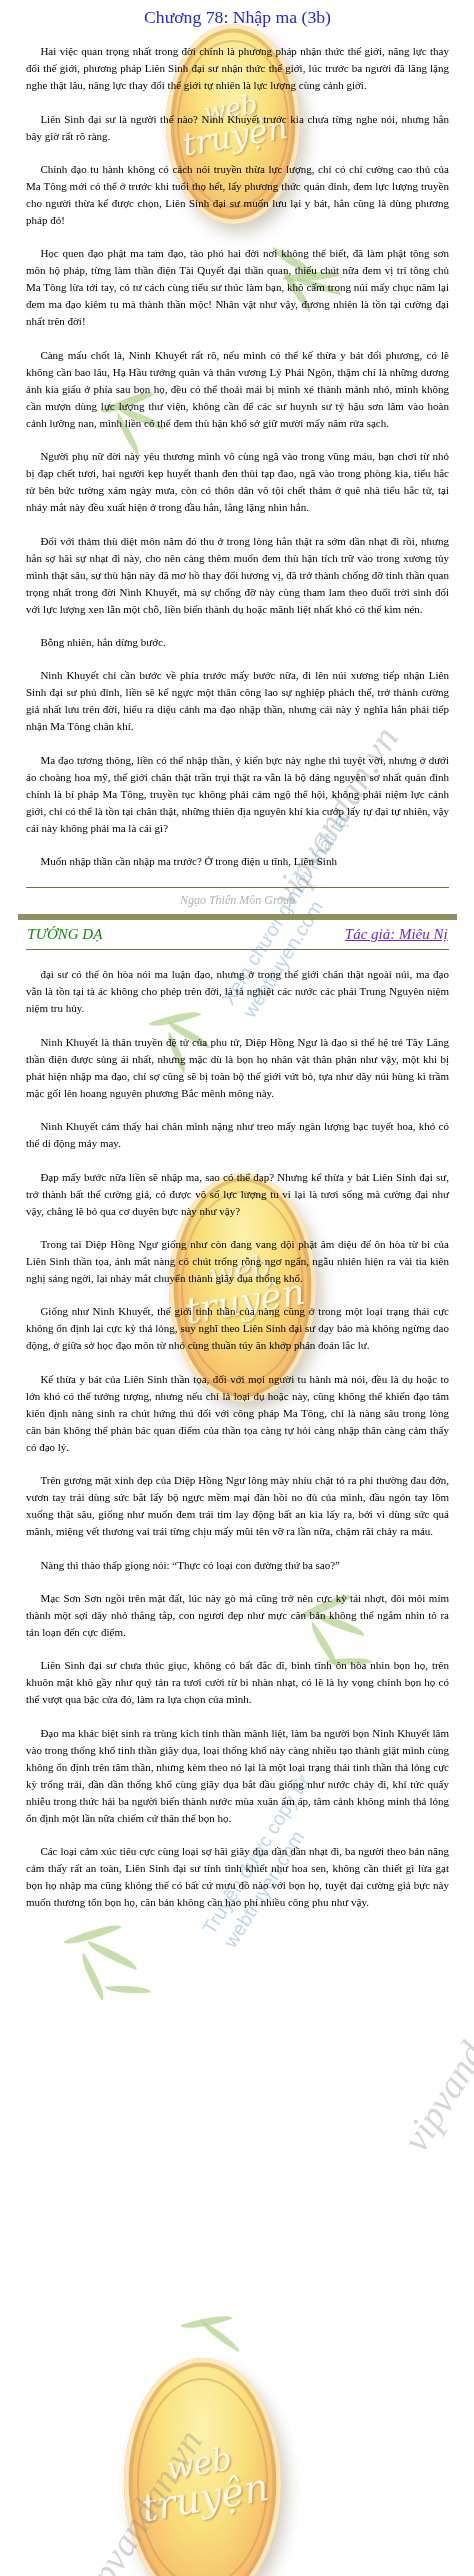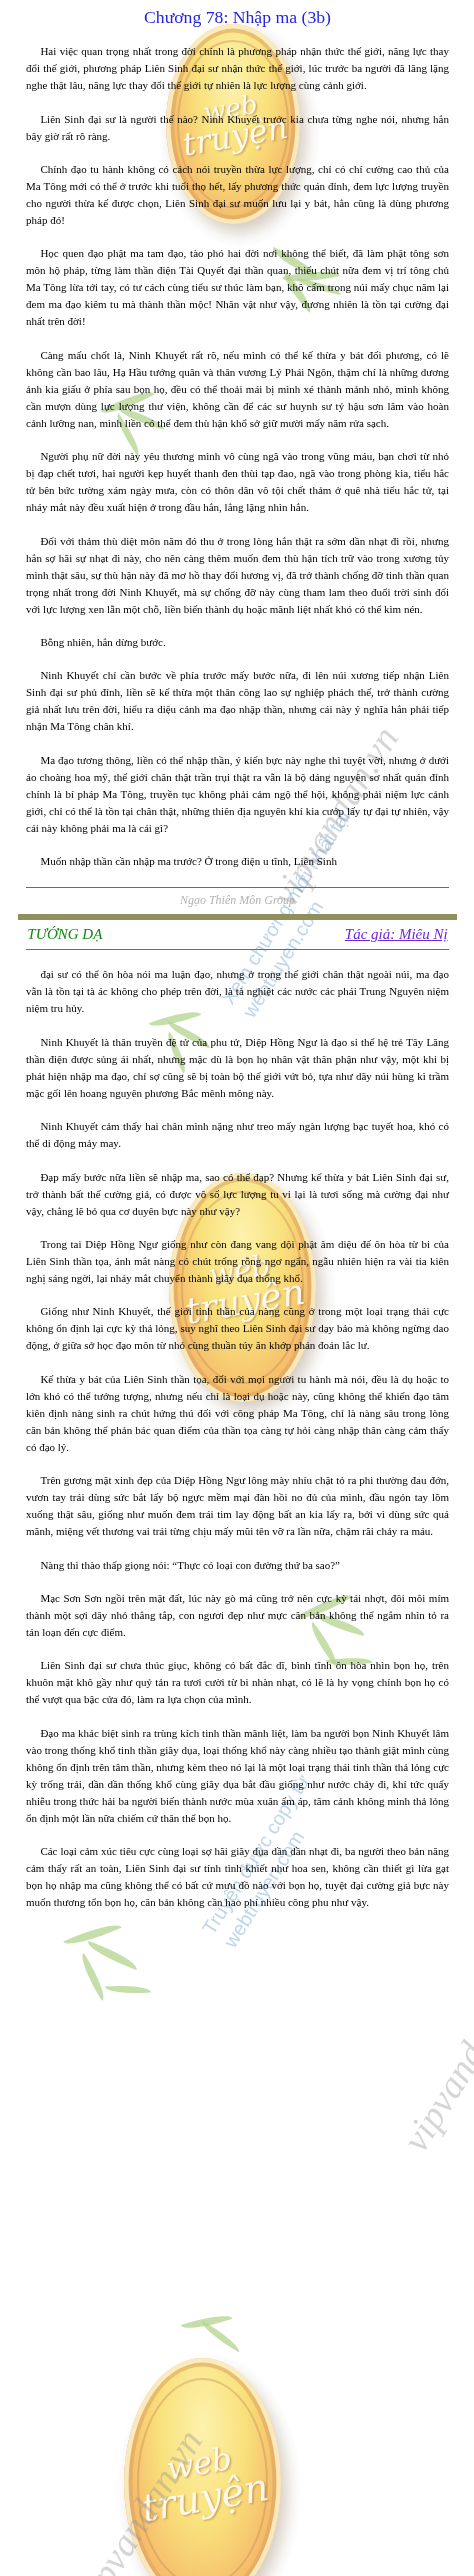--- a/index.html
+++ b/index.html
@@ -121,21 +121,21 @@
     <h1 class="chapter-title">Chương 78: Nhập ma (3b)</h1>
 
     <p class="story">Hai việc quan trọng nhất trong đời chính là phương pháp nhận thức thế giới, năng lực thay đổi thế giới, phương pháp Liên Sinh đại sư nhận thức thế giới, lúc trước ba người đã lăng lặng nghe thật lâu, năng lực thay đổi thế giới tự nhiên là lực lượng cùng cảnh giới.</p>
     <p class="story">Liên Sinh đại sư là người thế nào? Ninh Khuyết trước kia chưa từng nghe nói, nhưng hắn bây giờ rất rõ ràng.</p>
     <p class="story">Chính đạo tu hành không có cách nói truyền thừa lực lượng, chỉ có chí cường cao thủ của Ma Tông mới có thể ở trước khi tuổi thọ hết, lấy phương thức quán đỉnh, đem lực lượng truyền cho người thừa kế được chọn, Liên Sinh đại sư muốn lưu lại y bát, hẳn cũng là dùng phương pháp đó!</p>
     <p class="story">Học quen đạo phật ma tam đạo, tào phó hai đời nơi không thể biết, đã làm phật tông sơn môn hộ pháp, từng làm thần điện Tài Quyết đại thần quan, thiếu chút nữa đem vị trí tông chủ Ma Tông lừa tới tay, có tư cách cùng tiểu sư thúc làm bạn, khô cấm trong núi mấy chục năm lại đem ma đạo kiêm tu mà thành thần mộc! Nhân vật như vậy, đương nhiên là tồn tại cường đại nhất trên đời!</p>
     <p class="story">Càng mấu chốt là, Ninh Khuyết rất rõ, nếu mình có thể kế thừa y bát đối phương, có lẽ không cần bao lâu, Hạ Hầu tướng quân và thân vương Lý Phái Ngôn, thậm chí là những dương ảnh kia giấu ở phía sau bọn họ, đều có thể thoải mái bị mình xé thành mảnh nhỏ, mình không cần mượn dùng lực lượng thư viện, không cần để các sư huynh sư tỷ hậu sơn lâm vào hoàn cảnh lưỡng nan, mình liền có thể đem thù hận khổ sở giữ mười mấy năm rửa sạch.</p>
     <p class="story">Người phụ nữ đời này yêu thương mình vô cùng ngã vào trong vũng máu, bạn chơi từ nhỏ bị đạp chết tươi, hai người kẹp huyết thanh đen thùi tạp đao, ngã vào trong phòng kia, tiểu hắc tử bên bức tường xám ngày mưa, còn có thôn dân vô tội chết thảm ở quê nhà tiểu hắc tử, tại nháy mắt này đều xuất hiện ở trong đầu hắn, lẳng lặng nhìn hắn.</p>
     <p class="story">Đối với thảm thù diệt môn năm đó thu ở trong lòng hắn thật ra sớm dần nhạt đi rồi, nhưng hắn sợ hãi sự nhạt đi này, cho nên càng thêm muốn đem thù hận tích trữ vào trong xương tủy mình thật sâu, sự thù hận này đã mơ hồ thay đổi hương vị, đã trở thành chống đỡ tinh thần quan trọng nhất trong đời Ninh Khuyết, mà sự chống đỡ này cùng tham lam theo đuổi trời sinh đối với lực lượng xen lẫn một chỗ, liền biến thành dụ hoặc mãnh liệt nhất khó có thể kìm nén.</p>
     <p class="story">Bỗng nhiên, hắn dừng bước.</p>
-    <p class="story">Ninh Khuyết chỉ cần bước về phía trước mấy bước nữa, đi lên núi xương tiếp nhận Liên Sinh đại sư phủ đỉnh, liền sẽ kế thừa một thân công lao sự nghiệp phách thế, trở thành cường giả nhất lưu trên đời, hiểu ra diệu cảnh ma đạo nhập thần, nhưng cái này ý nghĩa hắn phải tiếp nhận Ma Tông chân khí.</p>
+    <p class="story">Ninh Khuyết chỉ cần bước về phía trước mấy bước nữa, đi lên núi xương tiếp nhận Liên Sinh đại sư phủ đỉnh, liền sẽ kế ngực một thân công lao sự nghiệp phách thế, trở thành cường giả nhất lưu trên đời, hiểu ra diệu cảnh ma đạo nhập thần, nhưng cái này ý nghĩa hắn phải tiếp nhận Ma Tông chân khí.</p>
     <p class="story">Ma đạo tương thông, liền có thể nhập thần, ý kiến bực này nghe thì tuyệt vời, nhưng ở dưới áo choàng hoa mỹ, thế giới chân thật trần trụi thật ra vẫn là bộ dáng nguyên sơ nhất quán đỉnh chính là bí pháp Ma Tông, truyền tục không phải cảm ngộ thể hội, không phải niệm lực cảnh giới, chỉ có thể là tồn tại chân thật, những thiên địa nguyên khí kia cướp lấy tự đại tự nhiên, vậy cái này không phải ma là cái gì?</p>
     <p class="story">Muốn nhập thần cần nhập ma trước? Ở trong điện u tĩnh, Liên Sinh</p>
 
     <div class="sec">
       <hr class="thin-rule">
       <div class="group-credit">Ngạo Thiên Môn Group</div>
       <div class="thick-bar"></div>
       <div class="book-row">
         <span class="book-title">TƯỚNG DẠ</span>
         <span class="book-author">Tác giả: Miêu Nị</span>

